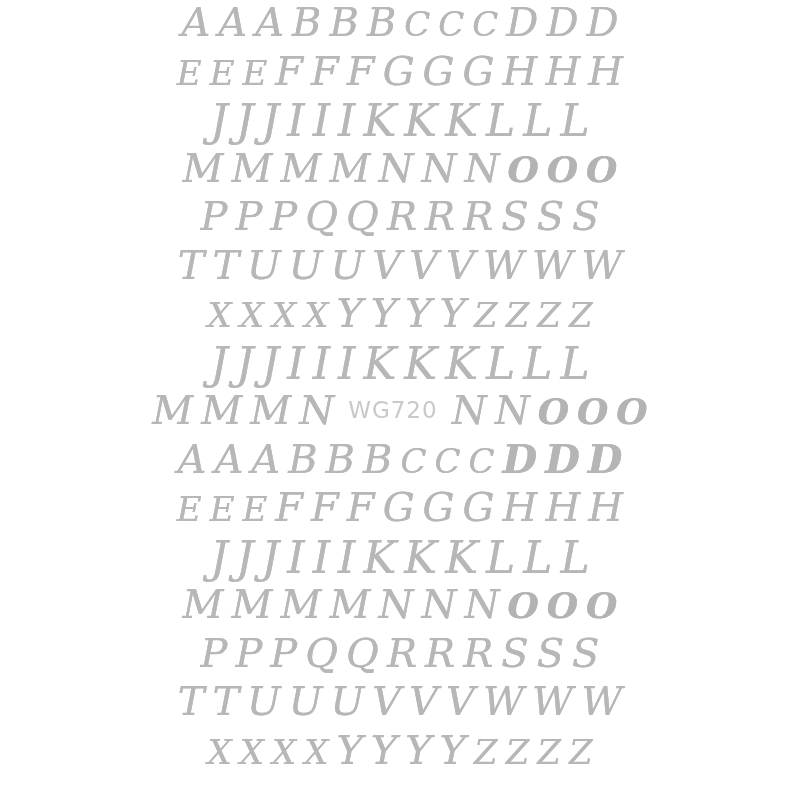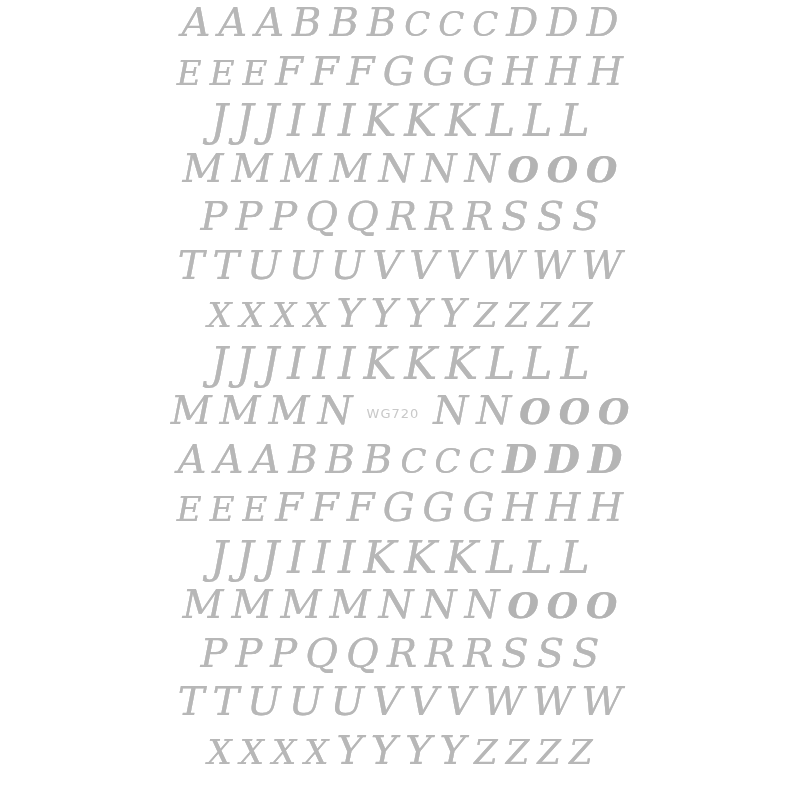--- a/index.html
+++ b/index.html
@@ -64,21 +64,21 @@
   }
   .glyph.tall {
     font-size: 44px;
   }
   .code-label {
     display: inline-block;
     color: #c9c9c9;
     font-family: "DejaVu Sans", sans-serif;
     font-style: normal;
     font-weight: 400;
-    font-size: 13px;
+    font-size: 23px;
     letter-spacing: 1px;
     padding: 0 10px;
     position: relative;
     top: -6px;
   }
 </style>
 </head>
 <body>
 
 <div id="sheet" style="background: rgb(255, 255, 255);">

